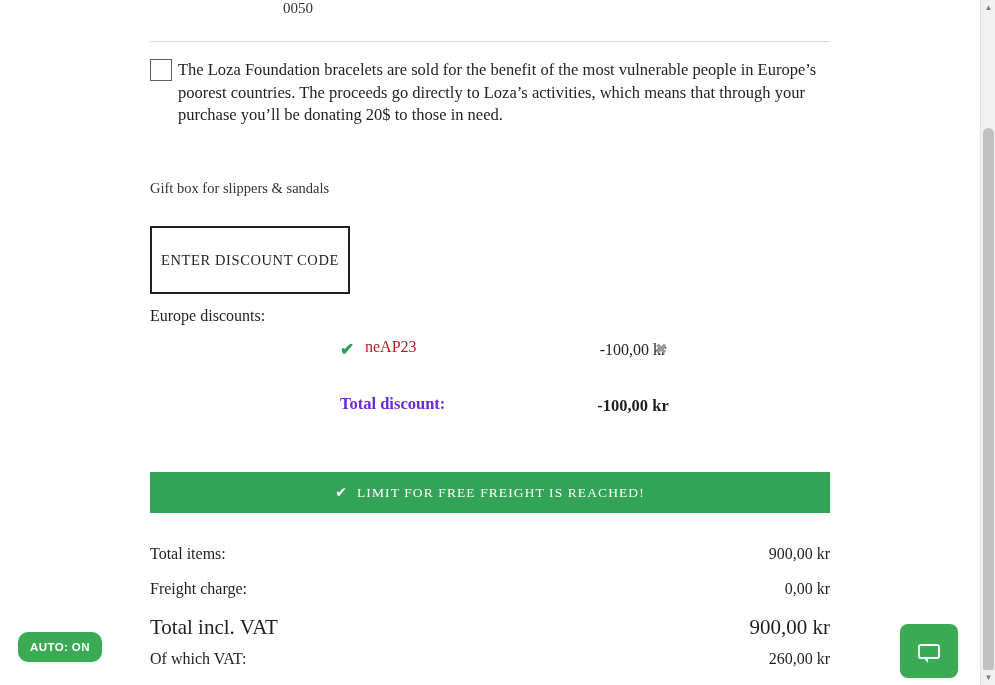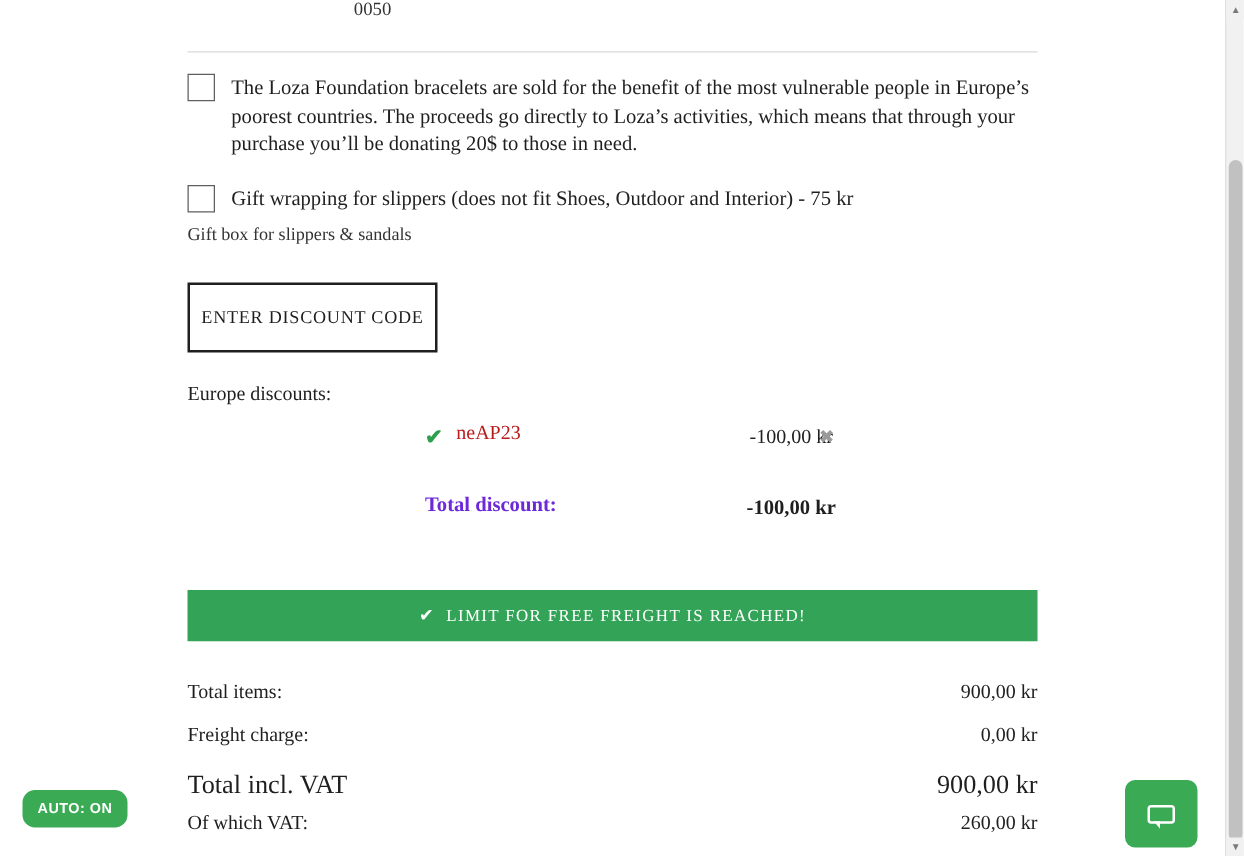--- a/index.html
+++ b/index.html
@@ -55,21 +55,21 @@
     height: 22px;
     border: 1px solid #5f5f5f;
     background: #fff;
     box-sizing: border-box;
     left: 0;
     top: 0;
     cursor: pointer;
   }
   .check-text {
     display: block;
-    margin-left: 35px;
+    margin-left: 28px;
     font-size: 16.5px;
     line-height: 22.5px;
     color: #1f1f1f;
     font-family: "Liberation Serif", serif;
   }
 
   #loza-row { left: 150px; top: 59px; width: 680px; }
   #gift-row { left: 150px; top: 148px; width: 680px; }
 
   .sub-note {
@@ -79,21 +79,21 @@
     font-size: 14.5px;
     color: #333;
     font-family: "Liberation Serif", serif;
   }
 
   .discount-btn {
     position: absolute;
     left: 150px;
     top: 226px;
     width: 200px;
-    height: 56px;
+    height: 68px;
     border: 2px solid #1f1f1f;
     background: #fff;
     color: #1f1f1f;
     font-family: "Liberation Serif", serif;
     font-size: 14.5px;
     letter-spacing: 0.6px;
     line-height: 19px;
     cursor: pointer;
     display: flex;
     align-items: center;
@@ -306,24 +306,20 @@
 
   <div class="order-number">0050</div>
 
   <div class="divider"></div>
 
   <label class="check-row" id="loza-row">
     <span class="checkbox"></span>
     <span class="check-text">The Loza Foundation bracelets are sold for the benefit of the most vulnerable people in Europe’s poorest countries. The proceeds go directly to Loza’s activities, which means that through your purchase you’ll be donating 20$ to those in need.</span>
   </label>
 
-  <label class="check-row" id="gift-row">
-    <span class="checkbox"></span>
-    <span class="check-text">Gift wrapping for slippers (does not fit Shoes, Outdoor and Interior) - 75 kr</span>
-  </label>
 
   <div class="sub-note">Gift box for slippers &amp; sandals</div>
 
   <button class="discount-btn">ENTER DISCOUNT CODE</button>
 
   <div class="active-disc-label">Europe discounts:</div>
 
   <div class="disc-row">
     <span class="disc-check">✔</span>
     <span class="disc-code">neAP23</span>

